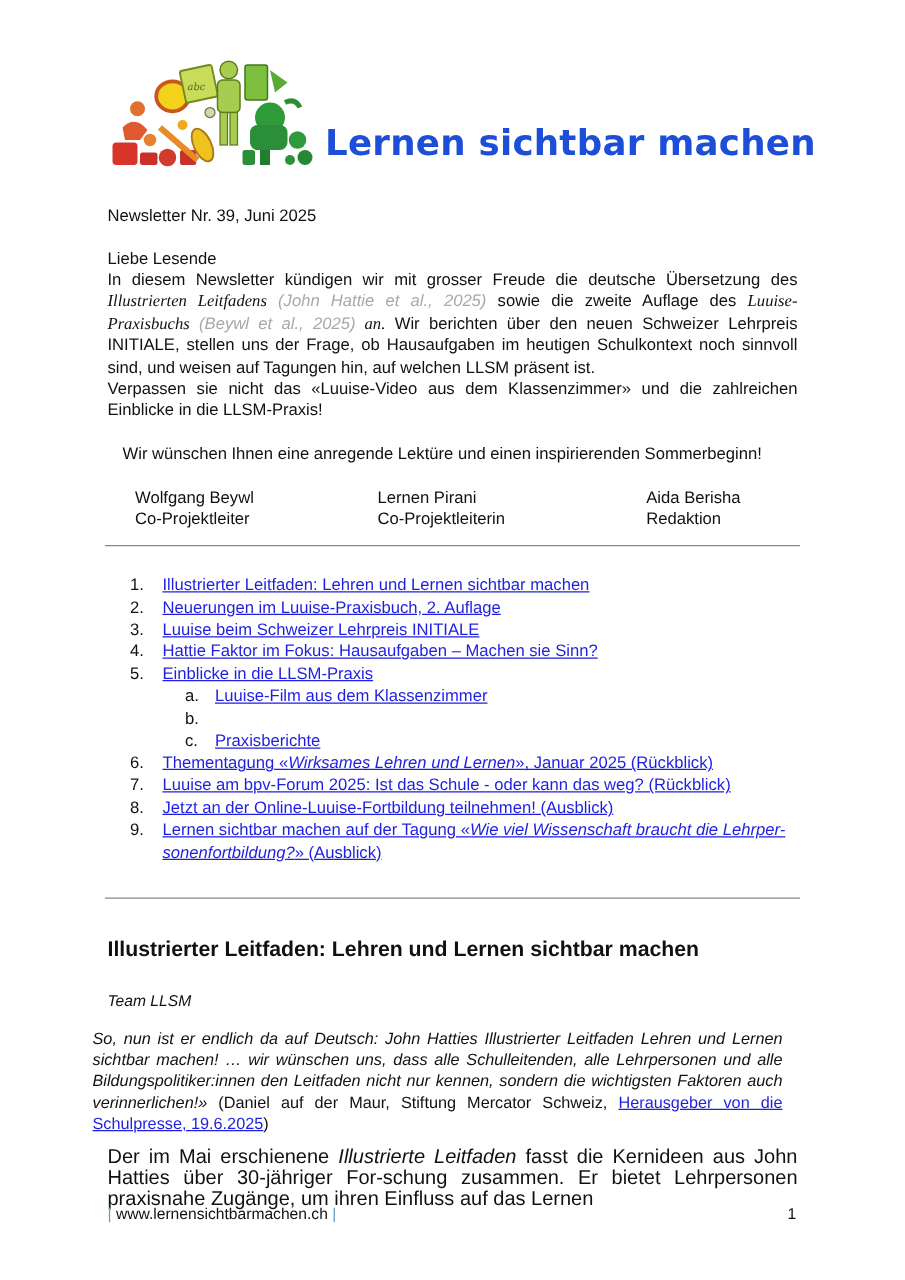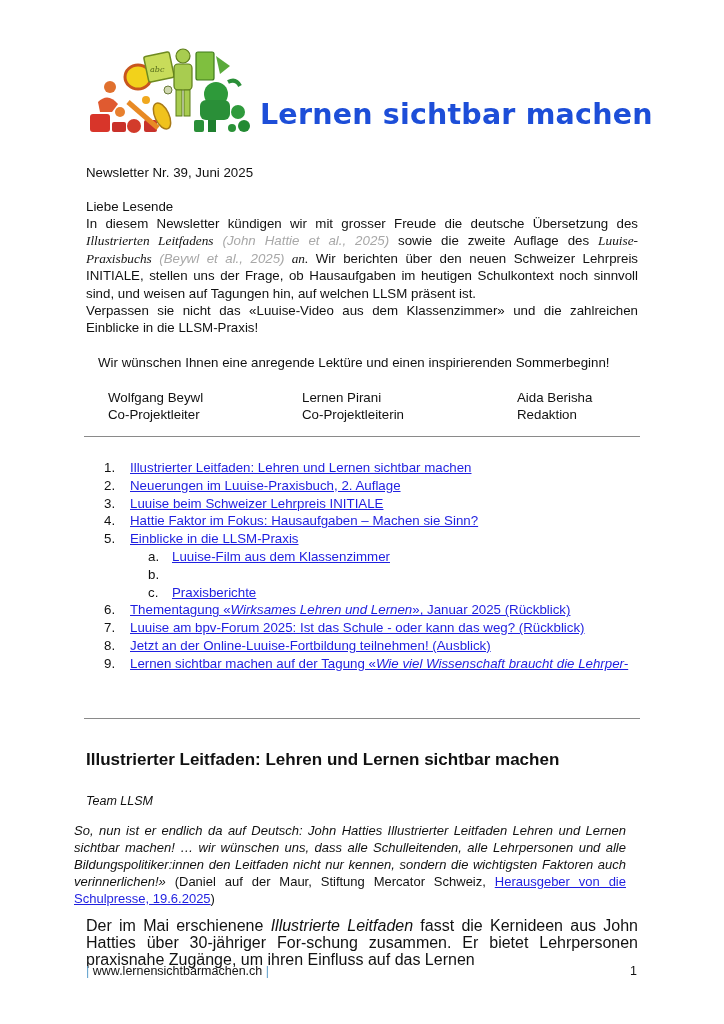--- a/index.html
+++ b/index.html
@@ -137,20 +137,24 @@
       <a class="link">Luuise am bpv-Forum 2025: Ist das Schule - oder kann das weg? (Rückblick)</a>
     </div>
   <div class="toc-row">
       <span class="toc-num">8.</span>
       <a class="link">Jetzt an der Online-Luuise-Fortbildung teilnehmen! (Ausblick)</a>
     </div>
   <div class="toc-row">
       <span class="toc-num">9.</span>
       <a class="link"><span>Lernen sichtbar machen auf der Tagung «</span><i>Wie viel Wissenschaft braucht die Lehrper-</i></a>
     </div>
+  <div class="toc-row">
+      <span class="toc-num"></span>
+      <a class="link"><i>sonenfortbildung?</i><span>» (Ausblick)</span></a>
+    </div>
 </div>
 
 <div class="abs hr" style="top:718px;"></div>
 
 <div class="abs h2">Illustrierter Leitfaden: Lehren und Lernen sichtbar machen</div>
 <div class="abs team">Team LLSM</div>
 <div class="abs quote">
   <i>So, nun ist er endlich da auf Deutsch: John Hatties Illustrierter Leitfaden Lehren und Lernen sichtbar machen! … wir wünschen uns, dass alle Schulleitenden, alle Lehrpersonen und alle Bildungspolitiker:innen den Leitfaden nicht nur kennen, sondern die wichtigsten Faktoren auch verinnerlichen!»</i><span> (Daniel auf der Maur, Stiftung Mercator Schweiz, </span><a class="link">Herausgeber von die Schulpresse, 19.6.2025</a><span>)</span>
 </div>
 <div class="abs body2">

